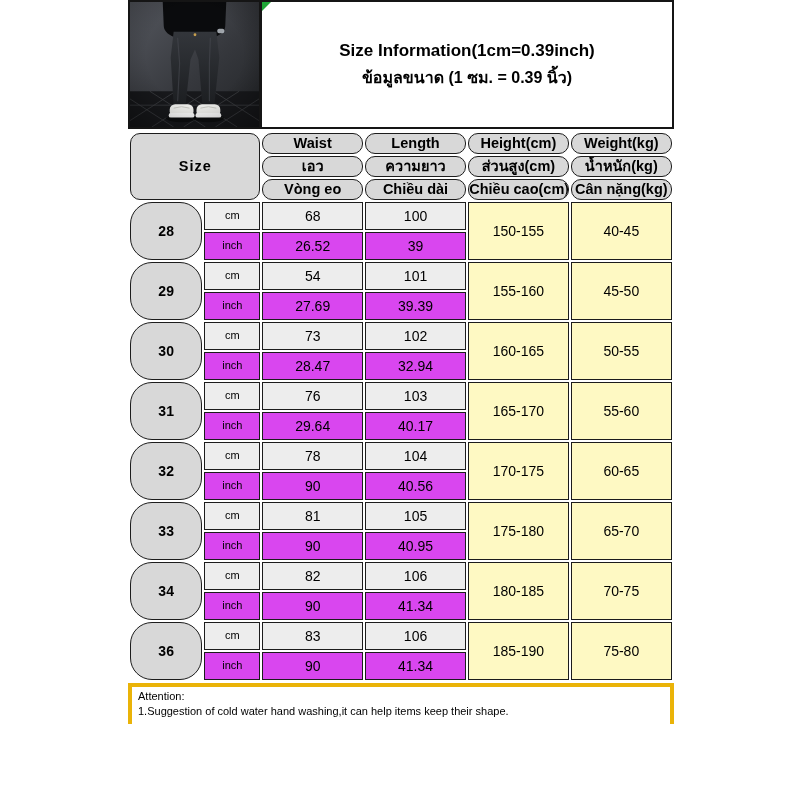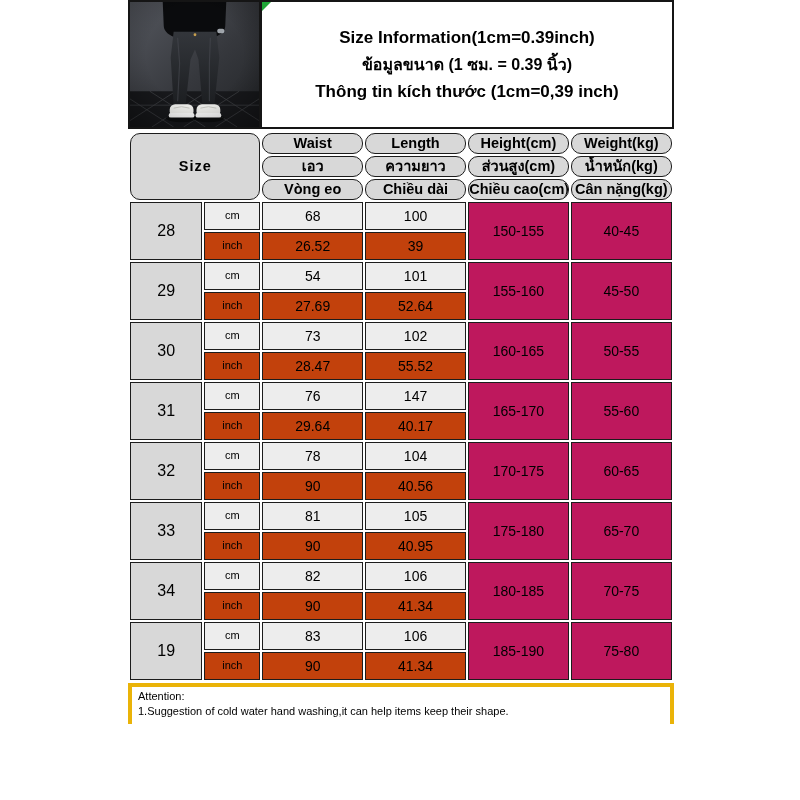--- a/index.html
+++ b/index.html
@@ -45,25 +45,25 @@
   .size-table td {
     border:1.5px solid #1c1c1c;
     text-align:center; vertical-align:middle;
     font-size:14px; line-height:1.05;
     overflow:hidden; white-space:nowrap;
   }
   .size-table tr.hdr { height:21px; }
   .size-table tr.hdr td { background:#d8d8d8; font-weight:bold; font-size:14.5px;border-radius:10px; }
   td.c-size { background:#d8d8d8; font-weight:bold; font-size:28px; letter-spacing:1px;margin-left:16px; }
   .size-table tr.r-cm, .size-table tr.r-in { height:28px; }
-  td.c-num  { background:#d8d8d8; font-weight:normal; font-size:16px; }
+  td.c-num  { background:#d8d8d8; font-weight:bold; font-size:14px;border-radius:22px; }
   td.c-unit { font-weight:normal; font-size:11px; }
   tr.r-cm td.c-unit, tr.r-cm td.c-val { background:#ededed; }
-  tr.r-in td.c-unit, tr.r-in td.c-val { background:#c2410c; }
-  td.c-merge { background:#be185d; }
+  tr.r-in td.c-unit, tr.r-in td.c-val { background:#d946ef; }
+  td.c-merge { background:#fef9c3; }
 
   
   .attention {
     margin-top:1px; width:546px; height:115px;
     border:4px solid #eab308;
     padding:2px 6px 0 6px;
     font-size:11px; line-height:1.33;
     background:#fff;
   }
 </style>
@@ -118,21 +118,20 @@
           <rect x="66" y="112" width="26" height="4.5" rx="2.2" fill="#fdfdfd"></rect>
           <path d="M44,107 q8,-3 16,0" stroke="#c9c9c4" stroke-width="1" fill="none"></path>
           <path d="M71,107 q8,-3 16,0" stroke="#c9c9c4" stroke-width="1" fill="none"></path>
           <rect width="130" height="126" fill="url(#vig)"></rect>
         </svg>
       </div>
       <div class="title-box">
         <div class="corner-triangle"></div>
         <div class="title-en">Size Information(1cm=0.39inch)</div>
         <div class="title-th">ข้อมูลขนาด (1 ซม. = 0.39 นิ้ว)</div>
-        <div class="title-vi">Thông tin kích thước (1cm=0,39 inch)</div>
       </div>
     </div>
 
     <table class="size-table">
       <colgroup>
         <col style="width:72px">
           <col style="width:56px">
           <col style="width:100px">
         <col style="width:101px">
           <col style="width:100px">
@@ -177,42 +176,42 @@
           <td class="c-num" rowspan="2">29</td>
           <td class="c-unit">cm</td>
           <td class="c-val">54</td>
           <td class="c-val">101</td>
           <td class="c-merge" rowspan="2">155-160</td>
           <td class="c-merge" rowspan="2">45-50</td>
         </tr>
         <tr class="r-in">
           <td class="c-unit">inch</td>
           <td class="c-val">27.69</td>
-          <td class="c-val">52.64</td>
+          <td class="c-val">39.39</td>
         </tr>
 
         <tr class="r-cm">
           <td class="c-num" rowspan="2">30</td>
           <td class="c-unit">cm</td>
           <td class="c-val">73</td>
           <td class="c-val">102</td>
           <td class="c-merge" rowspan="2">160-165</td>
           <td class="c-merge" rowspan="2">50-55</td>
         </tr>
         <tr class="r-in">
           <td class="c-unit">inch</td>
           <td class="c-val">28.47</td>
-          <td class="c-val">55.52</td>
+          <td class="c-val">32.94</td>
         </tr>
 
         <tr class="r-cm">
           <td class="c-num" rowspan="2">31</td>
           <td class="c-unit">cm</td>
           <td class="c-val">76</td>
-          <td class="c-val">147</td>
+          <td class="c-val">103</td>
           <td class="c-merge" rowspan="2">165-170</td>
           <td class="c-merge" rowspan="2">55-60</td>
         </tr>
         <tr class="r-in">
           <td class="c-unit">inch</td>
           <td class="c-val">29.64</td>
           <td class="c-val">40.17</td>
         </tr>
 
         <tr class="r-cm">
@@ -251,21 +250,21 @@
           <td class="c-merge" rowspan="2">180-185</td>
           <td class="c-merge" rowspan="2">70-75</td>
         </tr>
         <tr class="r-in">
           <td class="c-unit">inch</td>
           <td class="c-val">90</td>
           <td class="c-val">41.34</td>
         </tr>
 
         <tr class="r-cm">
-          <td class="c-num" rowspan="2">19</td>
+          <td class="c-num" rowspan="2">36</td>
           <td class="c-unit">cm</td>
           <td class="c-val">83</td>
           <td class="c-val">106</td>
           <td class="c-merge" rowspan="2">185-190</td>
           <td class="c-merge" rowspan="2">75-80</td>
         </tr>
         <tr class="r-in">
           <td class="c-unit">inch</td>
           <td class="c-val">90</td>
           <td class="c-val">41.34</td>

